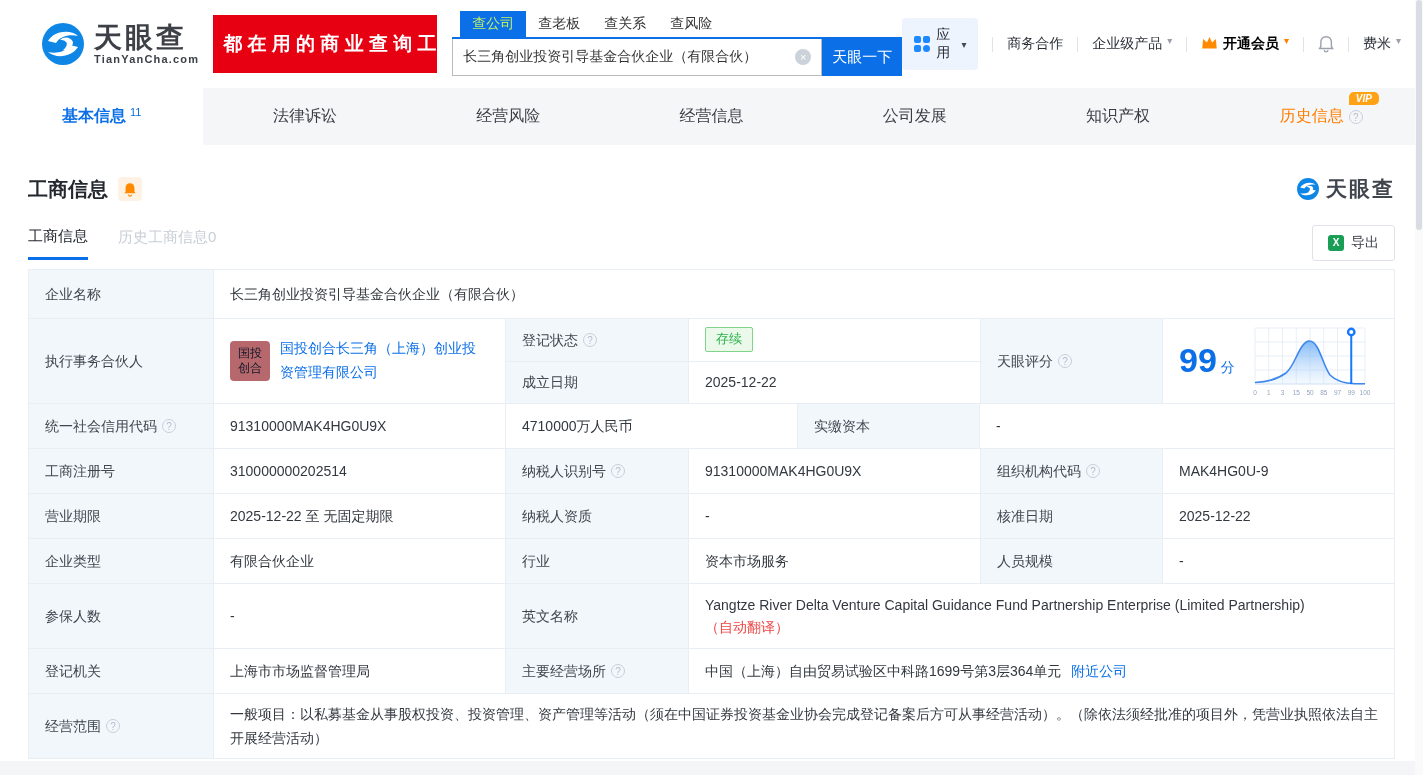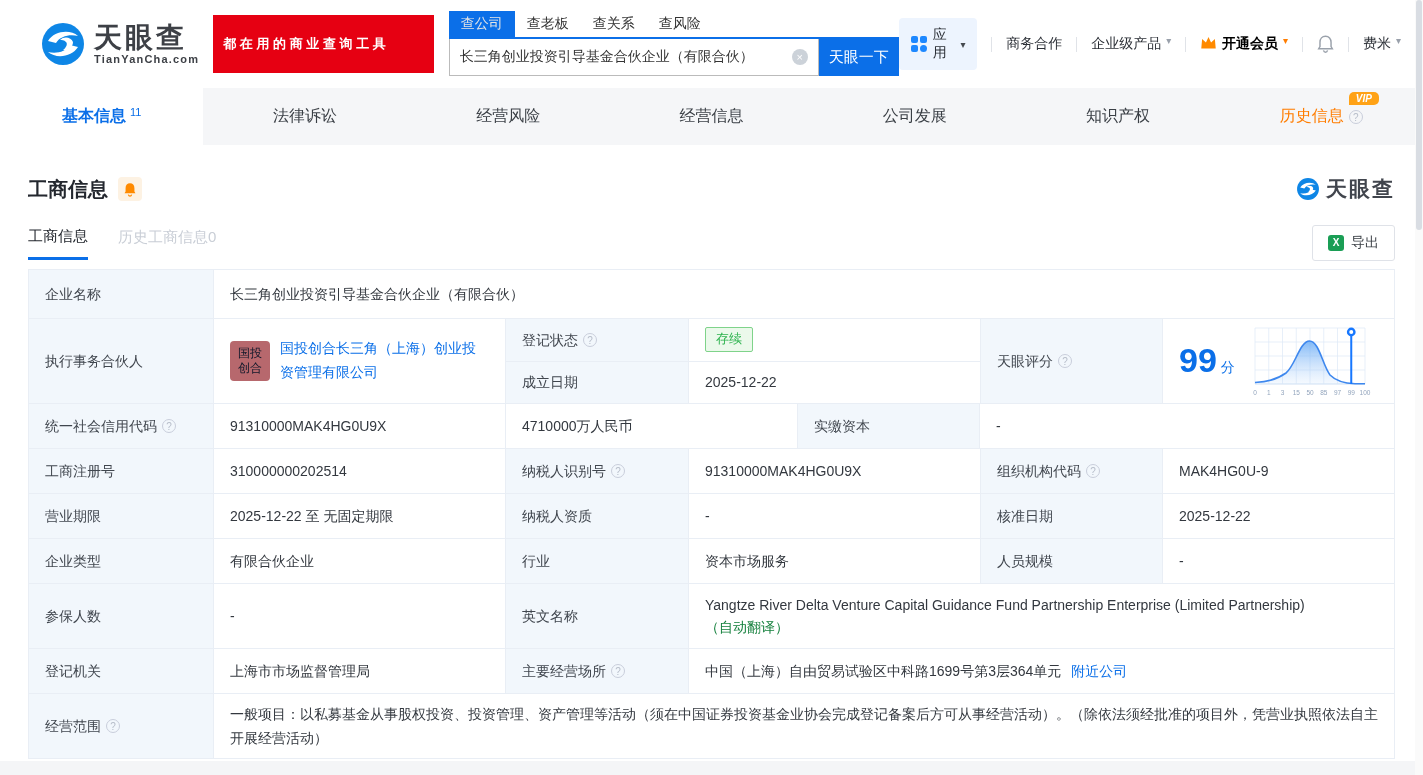--- a/index.html
+++ b/index.html
@@ -8,25 +8,25 @@
   .page { position:relative; width:1423px; height:775px; }
 
   
   .topbar { height:88px; display:flex; align-items:center; padding-left:40px; background:#fff; }
   .logo { display:flex; align-items:center; gap:8px; }
   .logo-text { display:flex; flex-direction:column; }
   .logo-cn { font-size:28px; font-weight:bold; color:#3d4046; letter-spacing:3px; line-height:30px; }
   .logo-en { font-size:11px; font-weight:bold; color:#3d4046; letter-spacing:1.2px; }
   .slogan { margin-left:14px; background:#e60012; color:#fff; width:224px; height:58px;
     display:flex; flex-direction:column; justify-content:center; padding:0 10px; }
-  .slogan div { font-size:13px; font-weight:bold; line-height:24px; white-space:nowrap; }
+  .slogan div { font-size:19px; font-weight:bold; line-height:24px; white-space:nowrap; }
   .search-area { margin-left:15px; width:450px; }
   .search-tabs { display:flex; align-items:flex-end; border-bottom:2px solid #0b6fe8; height:26px; }
   .search-tab { font-size:14px; color:#333; padding:4px 12px; cursor:pointer; }
-  .search-tab.active { background:#0b6fe8; color:#e5e5e5; }
+  .search-tab.active { background:#0b6fe8; color:#bef264;margin-left:8px; }
   .search-row { display:flex; height:37px; }
   .search-box { position:relative; width:370px; border:1px solid #bbb; border-top:none; }
   .search-box input { width:100%; height:100%; border:none; outline:none; font-size:14px; color:#333;
     padding:0 34px 0 10px; font-family:inherit; }
   .clear-ic { position:absolute; right:10px; top:10px; width:16px; height:16px; border-radius:50%;
     background:#ccd2d9; color:#fff; font-size:11px; line-height:16px; text-align:center; cursor:pointer; }
   .search-btn { width:80px; background:#0b6fe8; color:#fff; font-size:15px; border:none; cursor:pointer; font-family:inherit; }
   .top-nav { margin-left:auto; margin-right:22px; display:flex; align-items:center; font-size:14px; color:#2b2f36; }
   .nav-chip { display:flex; align-items:center; gap:6px; background:#edf4fe; padding:8px 12px; border-radius:4px; cursor:pointer; }
   .nav-sep { width:1px; height:15px; background:#e0e3e8; margin:0 14px; }
@@ -87,21 +87,21 @@
   .badge-green { color:#2fb350; background:#ebf9eb; border:1px solid #7fd38a; border-radius:2px;
     padding:1px 10px; font-size:13px; }
   .avatar { width:40px; height:40px; flex:none; background:#b7686d; border-radius:4px; color:#0f172a;
     font-size:12px; display:flex; flex-direction:column; align-items:center; justify-content:center; line-height:15px; }
   .link { color:#0b6fe8; cursor:pointer; text-decoration:none; }
   .partner-link { margin-left:10px; line-height:1.7; }
   .score-cell { gap:16px; }
   .score-num { font-size:34px; font-weight:bold; color:#0b6fe8; line-height:1; }
   .score-unit { font-size:14px; color:#0b6fe8; }
   .en-cell { flex-direction:column; align-items:flex-start; justify-content:center; }
-  .muted-note { color:#15803d; }
+  .muted-note { color:#ef4444; }
   .scope-text { line-height:1.75; padding:10px 16px; }
 
   .footer-strip { position:absolute; left:0; right:0; bottom:0; height:14px; background:#f4f5f7; }
   .scrollbar { position:absolute; right:0; top:0; width:8px; height:775px; background:#fafafa; }
   .scroll-thumb { position:absolute; top:0; left:1px; width:6px; height:230px; background:#d9dde3; border-radius:3px; }
 </style>
 </head>
 <body>
 
 <div class="page">

